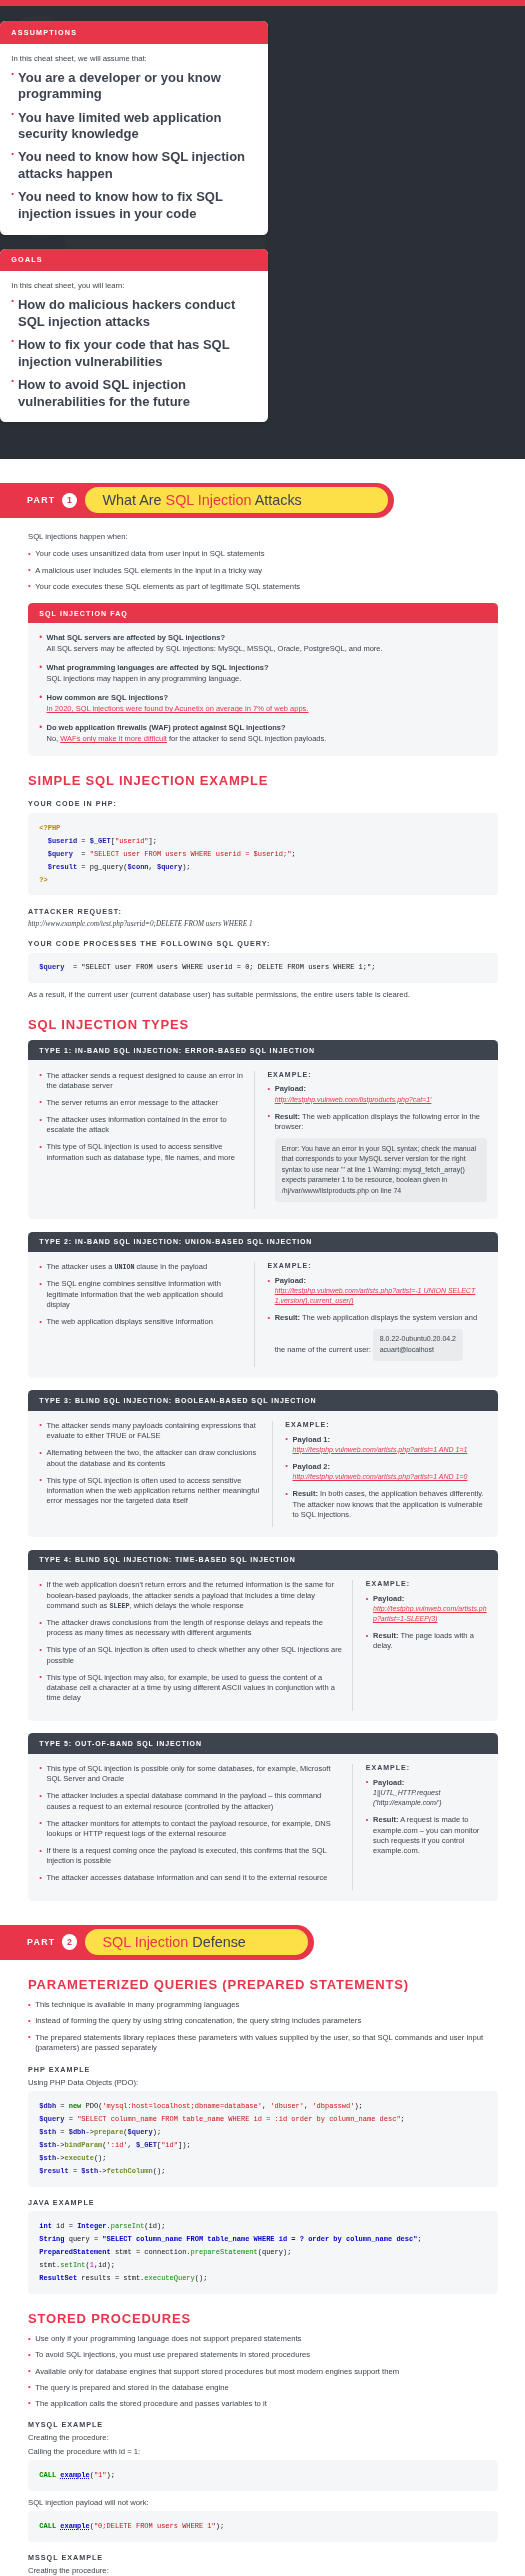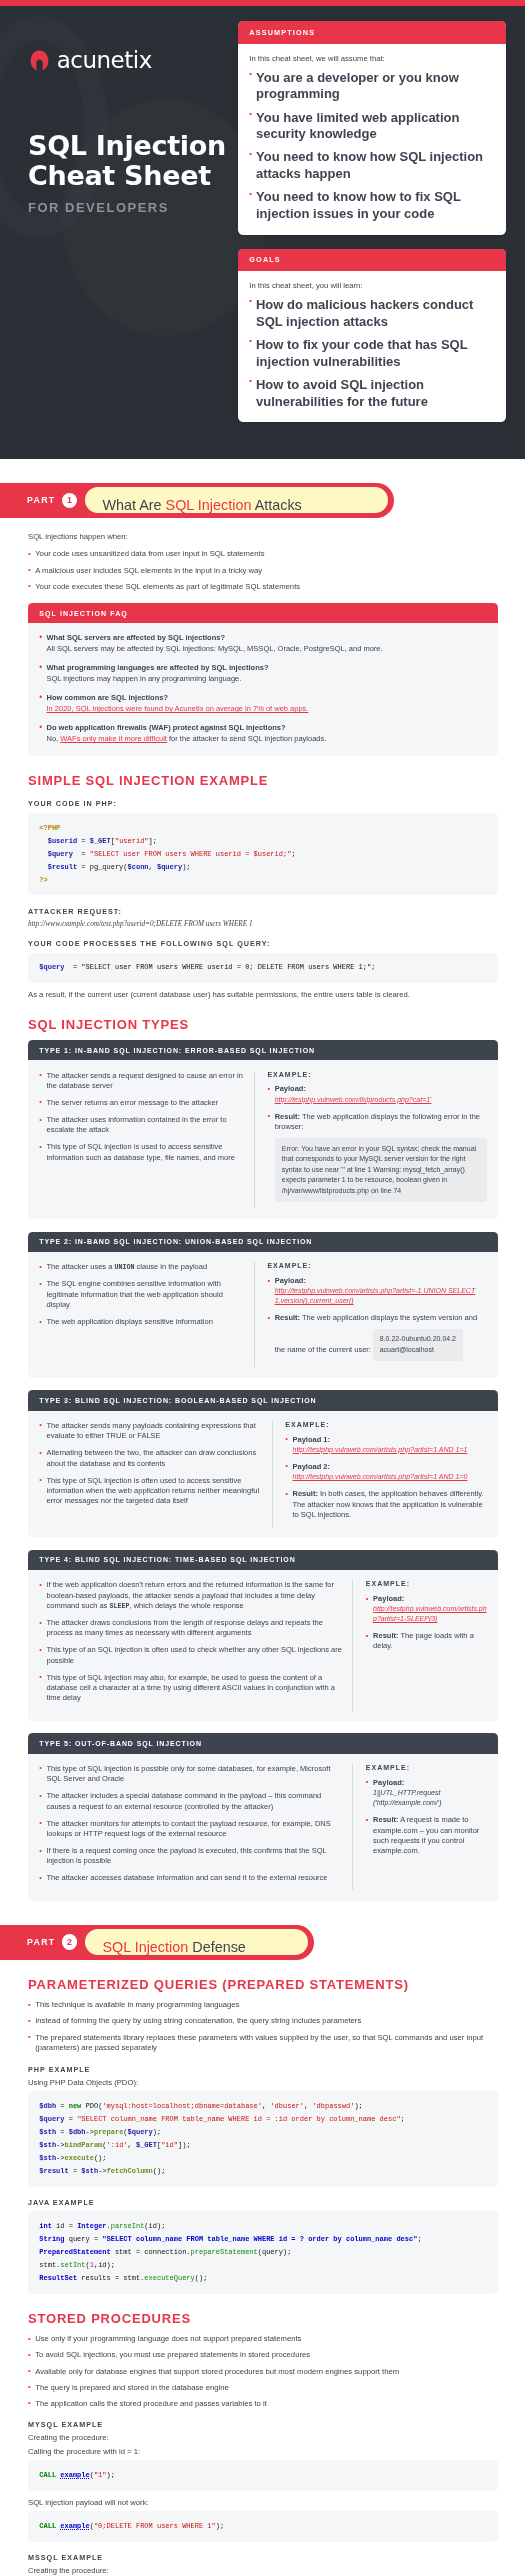--- a/index.html
+++ b/index.html
@@ -91,22 +91,22 @@
     color: #fff; font-size: 8.8px; font-weight: 700; letter-spacing: 1.3px;
     margin-left: 27px;
   }
   .part-num {
     width: 15.5px; height: 15.5px; border-radius: 50%;
     background: #fff; color: #e8354a; font-size: 8.8px; font-weight: 700;
     display: flex; align-items: center; justify-content: center;
     margin-left: 6.2px;
   }
   .part-pill {
-    margin-left: 7.7px; height: 26px; background: #fef9c3;
-    border-radius: 13px; display: flex; align-items: flex-end;
+    margin-left: 7.7px; height: 26px; background: #fde047;
+    border-radius: 13px; display: flex; align-items: center;
     padding: 0 17.5px; flex: 1; margin-right: 5.7px;
   }
   .part-pill-text { font-size: 14.4px; color: #3d4450; white-space: nowrap; }
   .part-pill-text .hl { color: #e8354a; }
 
   
   .lead-text { font-size: 7.7px; color: #3d4450; margin: 14.4px 0 8.2px 0; }
   ul.bullets { list-style: none; margin-bottom: 9.3px; }
   ul.bullets > li {
     font-size: 7.7px; color: #3d4450; padding-left: 7.2px;
@@ -196,36 +196,20 @@
 </style>
 </head>
 <body>
 
 <div class="topbar"></div>
 
 <section class="hero">
   <div class="hero-deco1"></div>
   <div class="hero-deco2"></div>
   <div class="hero-inner">
-    <div class="hero-left">
-      <div class="logo">
-        <span class="logo-mark">
-          <svg width="23" height="23" viewBox="0 0 44 44">
-            <path d="M22 3 C12 3 5 12 5 23 C5 31 10 38 16 41 L16 27 C16 23 18 20 22 20 C26 20 28 23 28 27 L28 41 C34 38 39 31 39 23 C39 12 32 3 22 3 Z" fill="#e8354a"></path>
-            <circle cx="22" cy="28" r="5.5" fill="#2b3036"></circle>
-          </svg>
-        </span>
-        <span class="logo-word">acunetix</span>
-      </div>
-      <h1 class="hero-title">
-        <span>SQL Injection</span><br>
-        <span>Cheat Sheet</span>
-      </h1>
-      <div class="hero-sub">FOR DEVELOPERS</div>
-    </div>
 
     <div class="hero-right">
       <div class="wcard">
         <div class="wcard-head">ASSUMPTIONS</div>
         <div class="wcard-body">
           <div class="lead">In this cheat sheet, we will assume that:</div>
           <ul>
             <li>You are a developer or you know programming</li>
             <li>You have limited web application security knowledge</li>
             <li>You need to know how SQL injection attacks happen</li>

